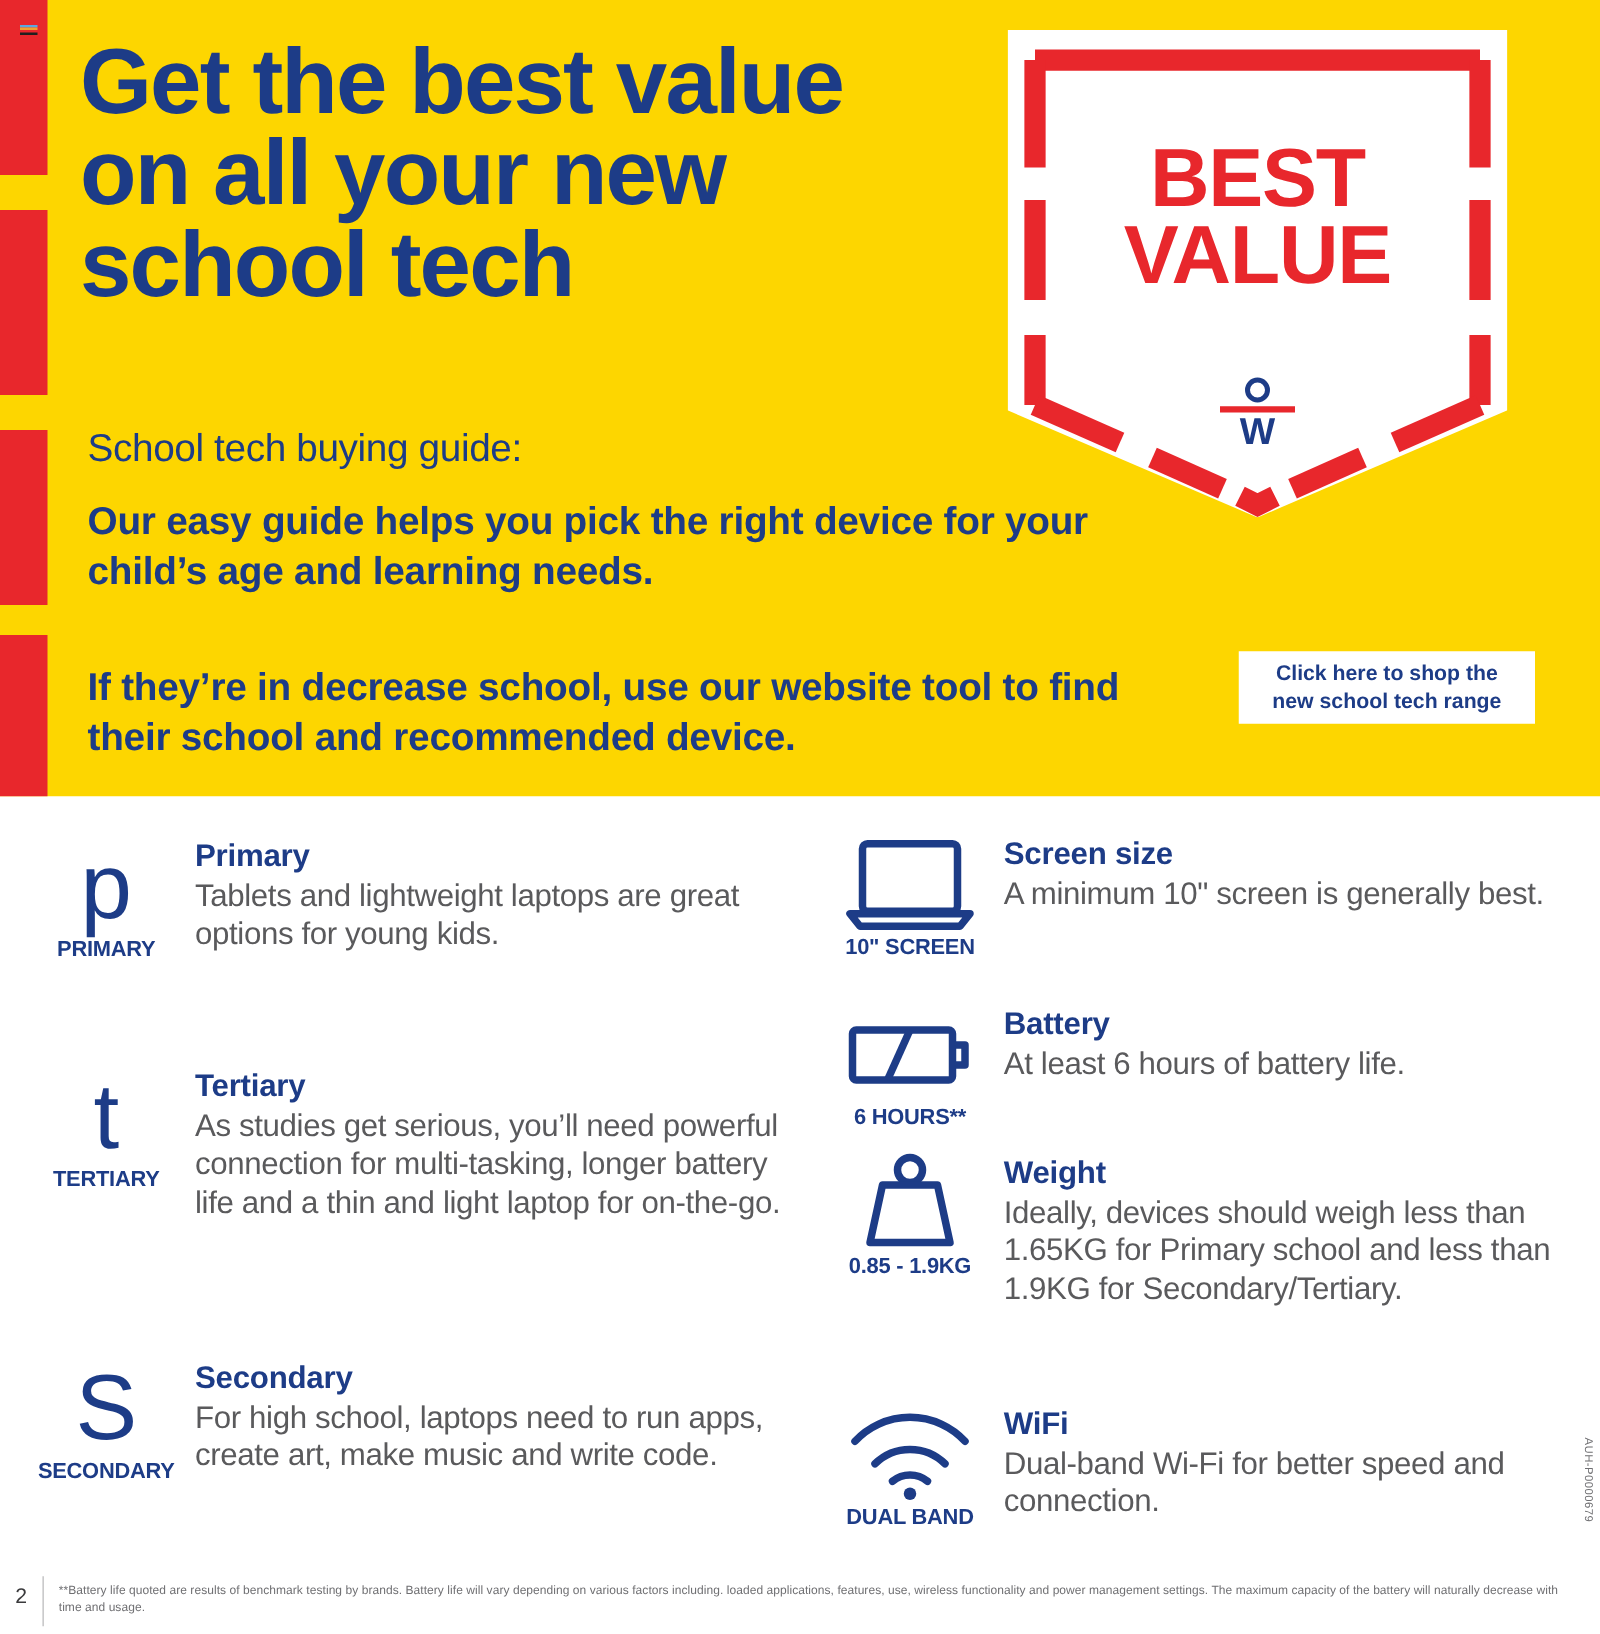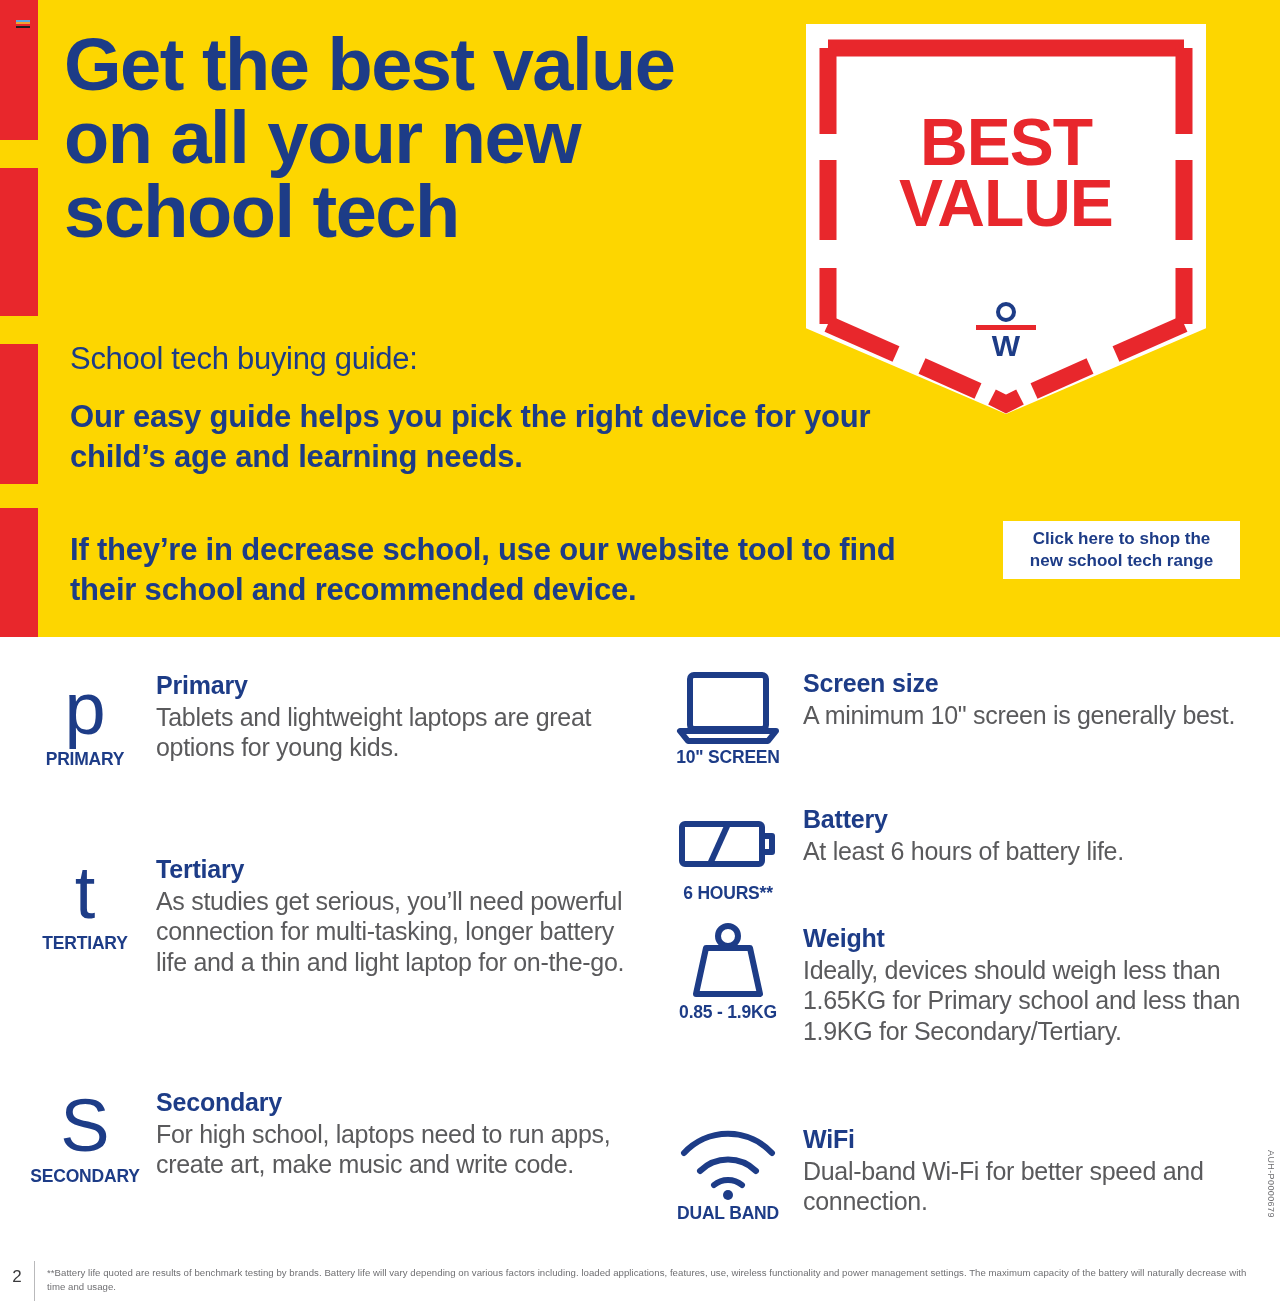--- a/index.html
+++ b/index.html
@@ -123,21 +123,20 @@
     position: absolute; left: 991px; top: 521px;
     width: 237px; height: 58px;
     background: #ffffff;
     display: flex; flex-direction: column;
     align-items: center; justify-content: center;
     color: #1d3c87;
     font-size: 17px; font-weight: 700;
     line-height: 1.28;
     text-align: center;
     cursor: pointer;
-    margin-left: 12px;
   }
 
   
   .features {
     position: absolute; left: 0; top: 637px;
     width: 1280px; height: 615px;
   }
   .feature {
     position: absolute;
     display: flex;

